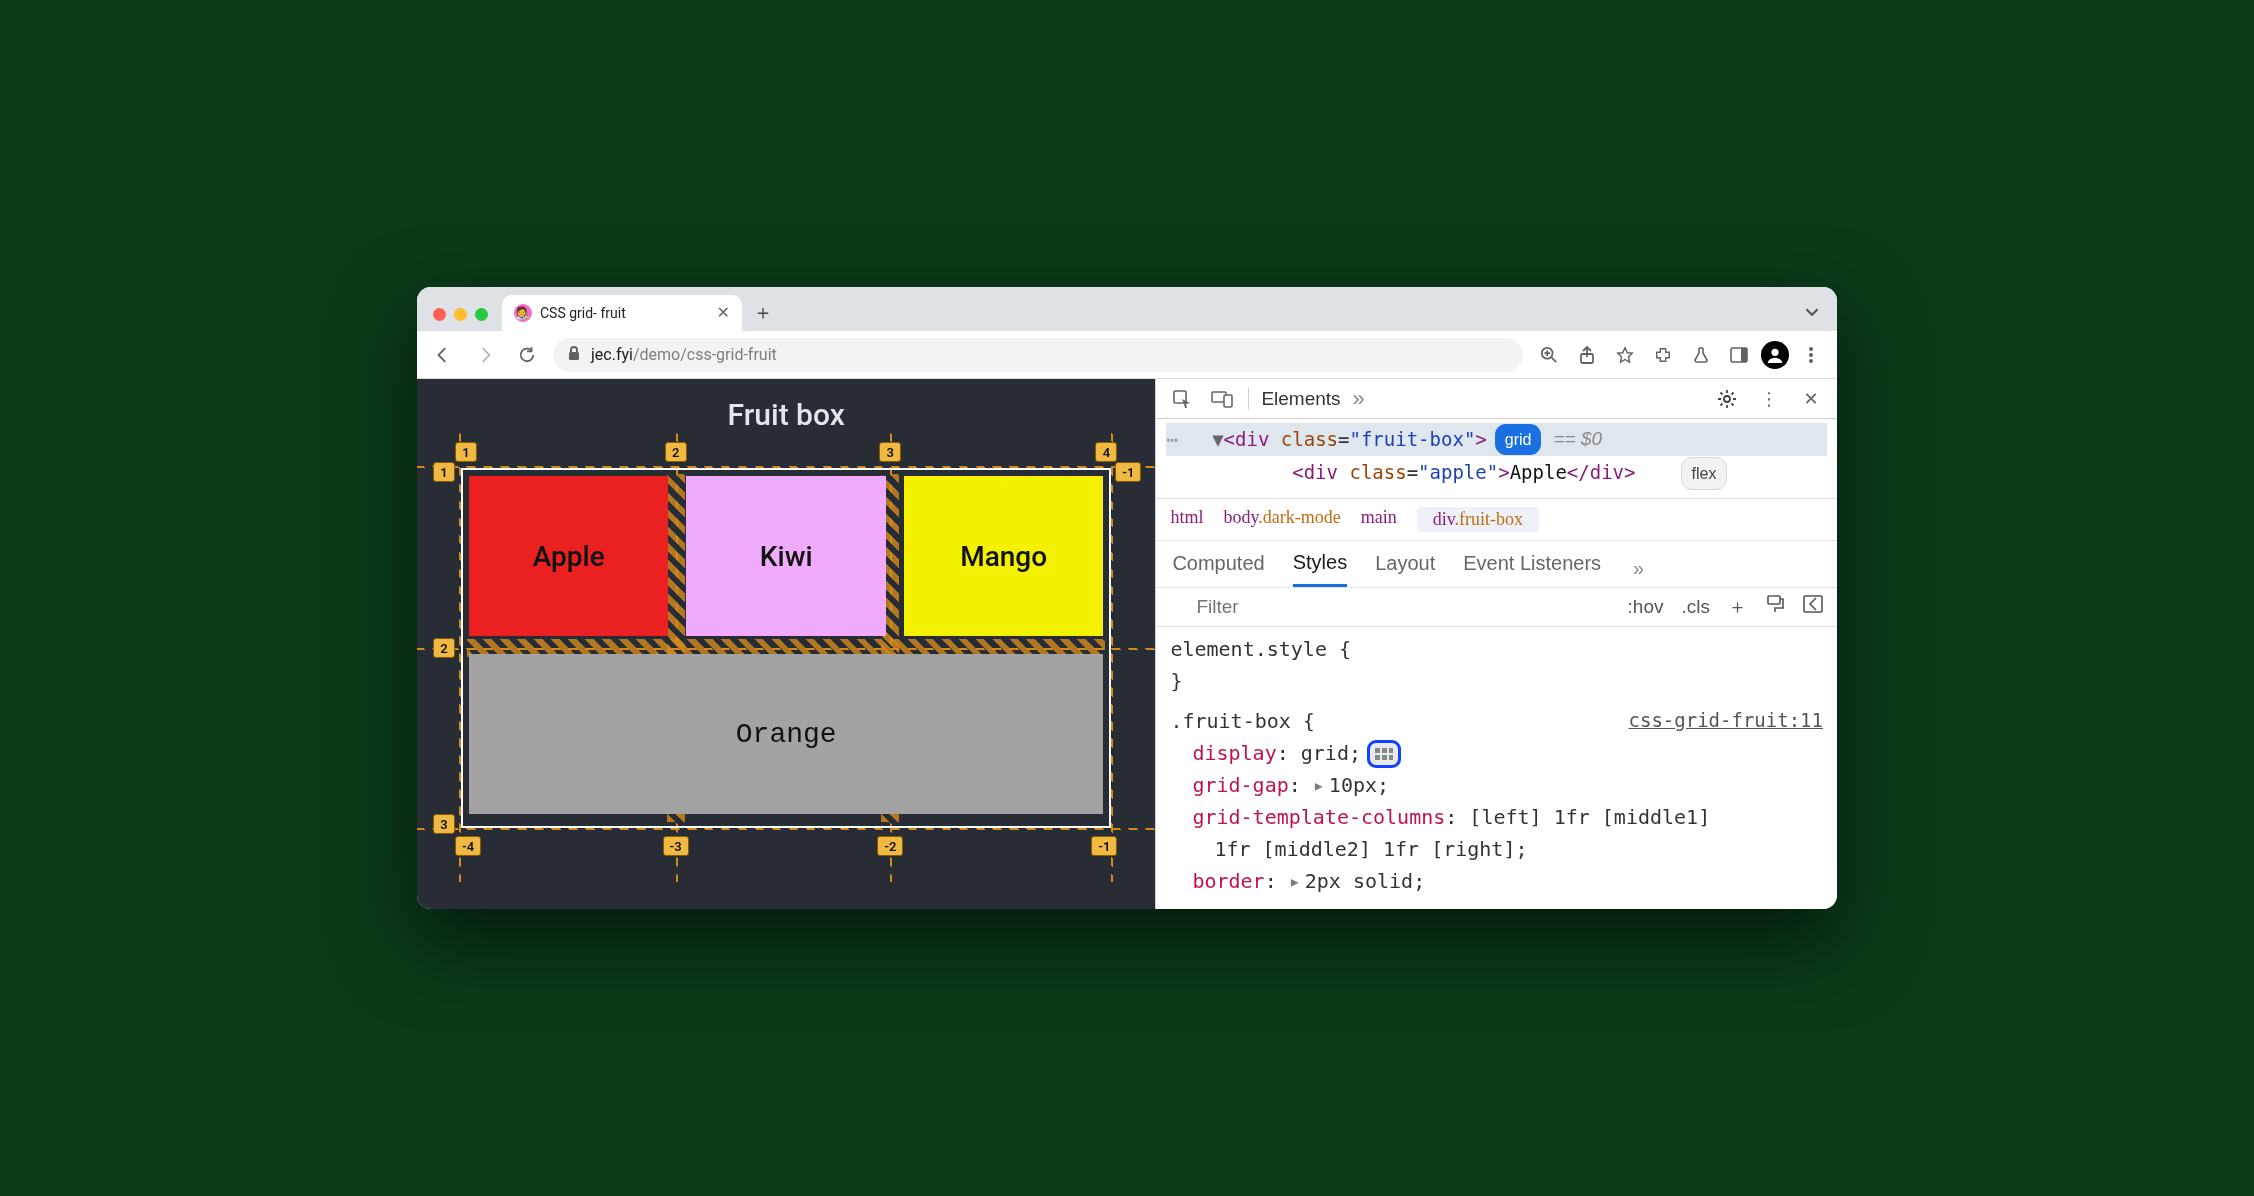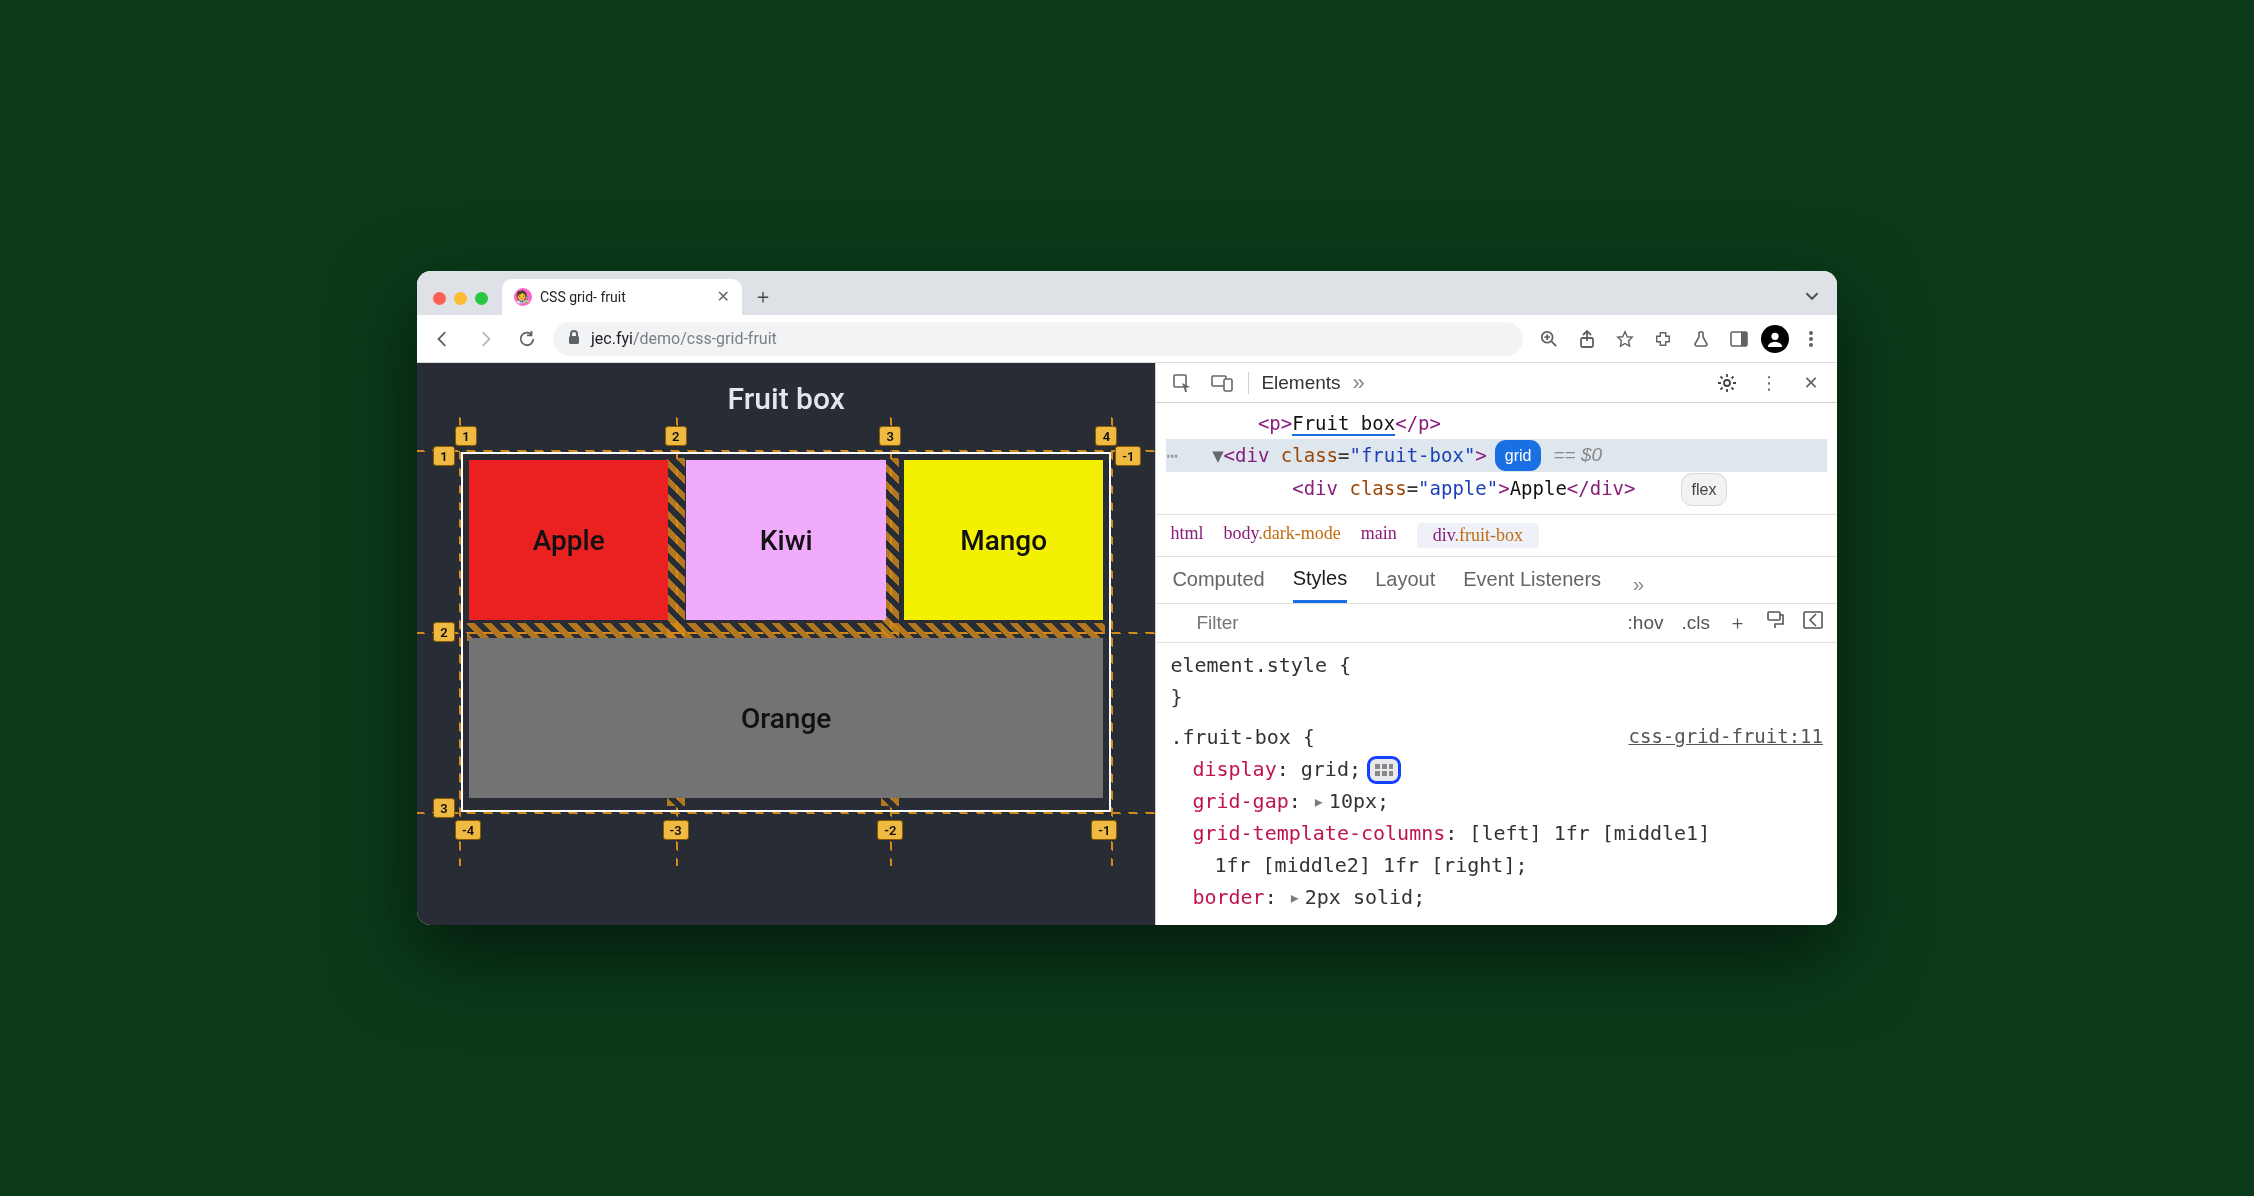--- a/index.html
+++ b/index.html
@@ -101,21 +101,21 @@
     padding:6px;
     height:100%;
   }
   .cell {
     display:flex;align-items:center;justify-content:center;
     font-size:28px; font-weight:500; color:#111;
   }
   .apple{background:#eb2020;}
   .kiwi{background:#f0abfc;}
   .mango{background:#f3f100;}
-  .orange{background:#737373; grid-column:1 / span 3;}
+  .orange{background:#a3a3a3; grid-column:1 / span 3;font-family:Liberation Mono, monospace;}
   
   .gapfill { position:absolute; background:repeating-linear-gradient(45deg,rgba(212,138,27,.8) 0 6px, transparent 6px 12px);}
   
   .devtools {
     flex:1; background:#fff; display:flex; flex-direction:column; border-left:1px solid #cfcfcf;
     font-family:"SF Mono", Menlo, Consolas, monospace; color:#333;
   }
   .dt-top {
     height:40px; display:flex; align-items:center; gap:12px; padding:0 12px; border-bottom:1px solid #d0d0d0;
     font-family:-apple-system, sans-serif;
@@ -334,21 +334,20 @@
                 <circle cx="10" cy="10" r="3" stroke="#444" stroke-width="1.8" fill="none"></circle>
                 <path d="M10 1v3M10 16v3M1 10h3M16 10h3M3.5 3.5l2 2M14.5 14.5l2 2M16.5 3.5l-2 2M5.5 14.5l-2 2" stroke="#444" stroke-width="1.8"></path>
               </svg>
           </div>
           <div class="iconbtn">⋮</div>
           <div class="iconbtn">✕</div>
         </div>
       </div>
 
       <div class="dom-tree">
-        <div class="row">        <span class="tag">&lt;p&gt;</span><span class="text" style="border-bottom:2px solid #1a6fe2">Fruit box</span><span class="tag">&lt;/p&gt;</span></div>
         <div class="row sel"><span class="ellips">⋯   </span><span style="color:#666">▼</span><span class="tag">&lt;div </span><span class="attr">class</span>=<span style="color:#1a3fb7">"<span>fruit-box</span>"</span><span class="tag">&gt;</span><span class="badge grid">grid</span><span class="seleq">== $0</span></div>
         <div class="row">           <span class="tag">&lt;div </span><span class="attr">class</span>=<span style="color:#1a3fb7">"<span>apple</span>"</span><span class="tag">&gt;</span><span class="text">Apple</span><span class="tag">&lt;/div&gt;</span><span class="badge flex">flex</span></div>
       </div>
 
       <div class="breadcrumb">
         <span>html</span>
         <span>body<em>.dark-mode</em></span>
         <span>main</span>
         <span class="bc-sel">div<em>.fruit-box</em></span>
       </div>

